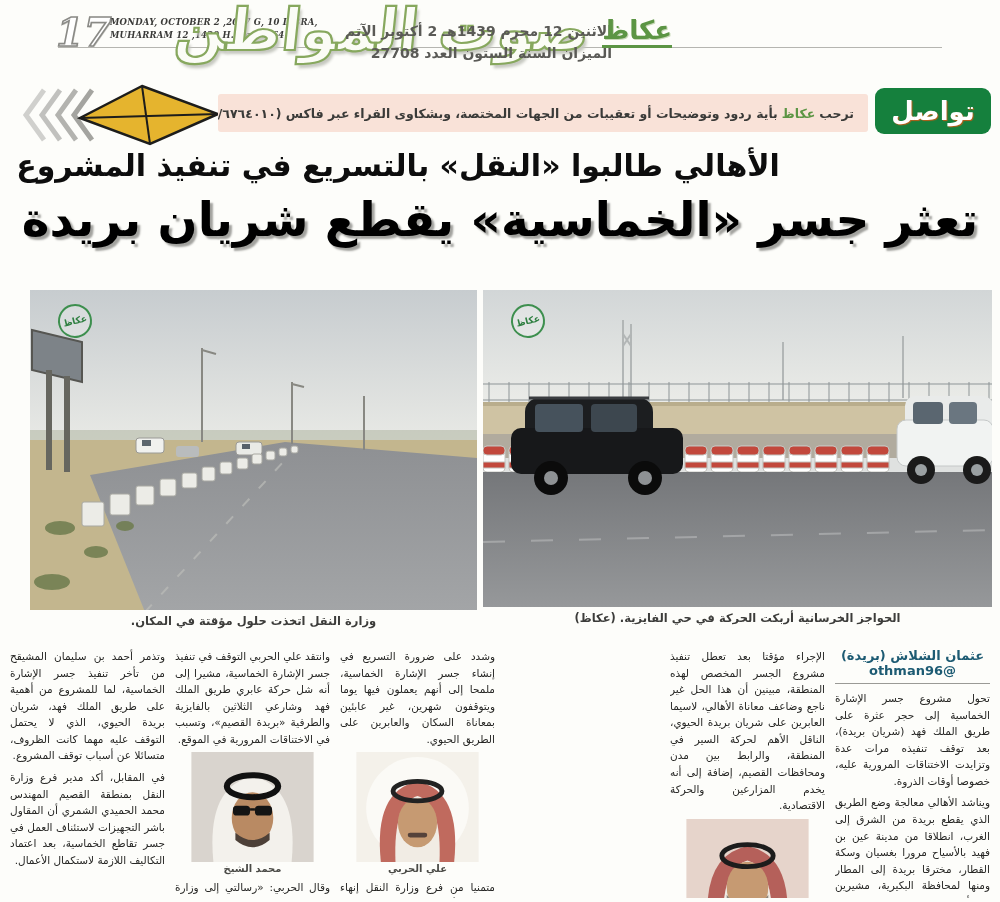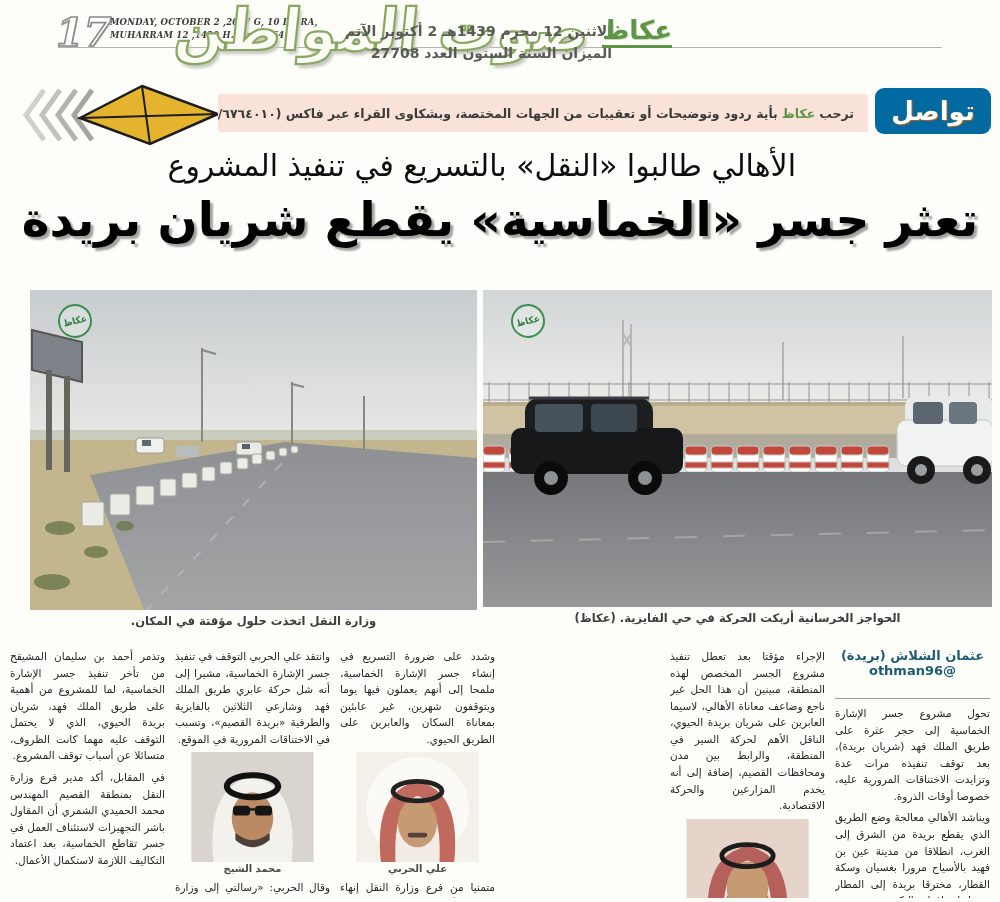--- a/index.html
+++ b/index.html
@@ -46,30 +46,30 @@
   .envelope { position:absolute; left:22px; top:-2px; }
   .contact-bar {
     position:absolute; left:218px; top:8px; width:650px; height:38px;
     background:#f9e2d8; border-radius:3px; direction:rtl;
     display:flex; align-items:center; padding:0 14px;
     font-size:12.5px; font-weight:bold; color:#3a3a38; white-space:nowrap; overflow:hidden;
   }
   .contact-bar .okaz-inline { color:#5c9544; font-weight:800; padding:0 4px; }
   .contact-btn {
     position:absolute; left:875px; top:2px; width:116px; height:46px;
-    background:#0369a1; border:none; border-radius:9px; cursor:pointer;
+    background:#15803d; border:none; border-radius:9px; cursor:pointer;
     color:#fff; font-size:26px; font-weight:800; direction:rtl;
     font-family:"DejaVu Sans", sans-serif;
     display:flex; align-items:center; justify-content:center;
     text-shadow:1px 1px 1px #b85d18;
   }
   
   .kicker {
-    position:absolute; top:148px; left:0; width:796px; text-align:right; direction:rtl;
-    font-size:30px; font-weight:400; color:#0d0d0d;
+    position:absolute; top:148px; left:0; width:796px; text-align:center; direction:rtl;
+    font-size:30px; font-weight:700; color:#0d0d0d;
   }
   .headline-main {
     position:absolute; top:192px; left:0; width:1000px; text-align:center; direction:rtl;
     font-size:47px; font-weight:900; color:#000;
     text-shadow:3px 3px 2px #a2a29e;
     letter-spacing:-1px;
   }
   
   figure.photo { position:absolute; top:290px; }
   figure.photo svg { display:block; background:#dfe1e0; }
@@ -91,21 +91,21 @@
     position:absolute; top:648px; left:10px; width:980px; height:250px;
     display:flex; gap:10px; direction:rtl;
   }
   .col { flex:1 1 0; overflow:hidden; }
   .col p {
     font-size:10.5px; line-height:1.58; text-align:justify; direction:rtl;
     color:#262624; margin-bottom:5px;
   }
   .byline {
     text-align:center; font-size:13px; font-weight:800; color:#1d5b73;
-    direction:rtl; padding-bottom:20px; margin-bottom:6px; border-bottom:1px solid #9a9a96;
+    direction:rtl; padding-bottom:5px; margin-bottom:6px; border-bottom:1px solid #9a9a96;
   }
   figure.portrait { margin:3px 0 5px; }
   figure.portrait svg { display:block; width:100%; height:110px; }
   figure.portrait figcaption {
     text-align:center; font-size:10px; font-weight:bold; color:#4a4a46; margin-top:1px;
   }
 </style>
 </head>
 <body>
 

